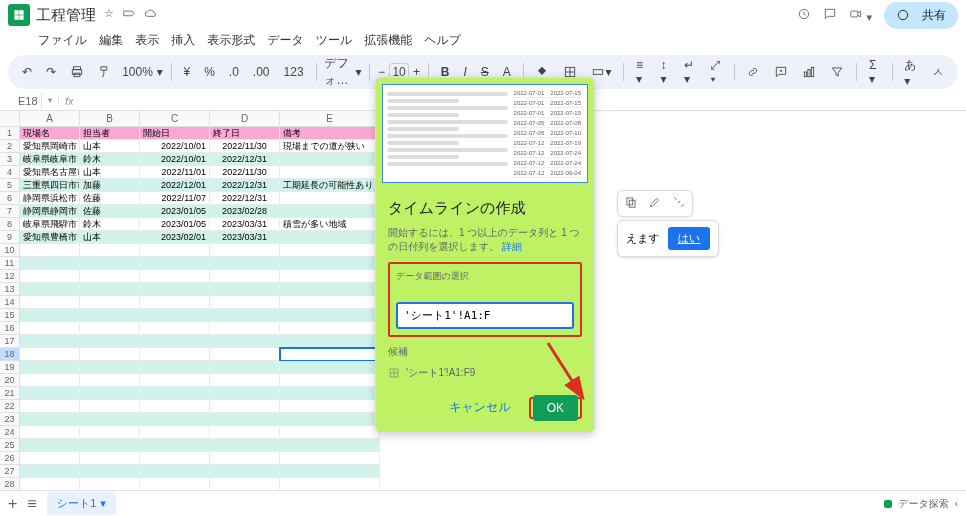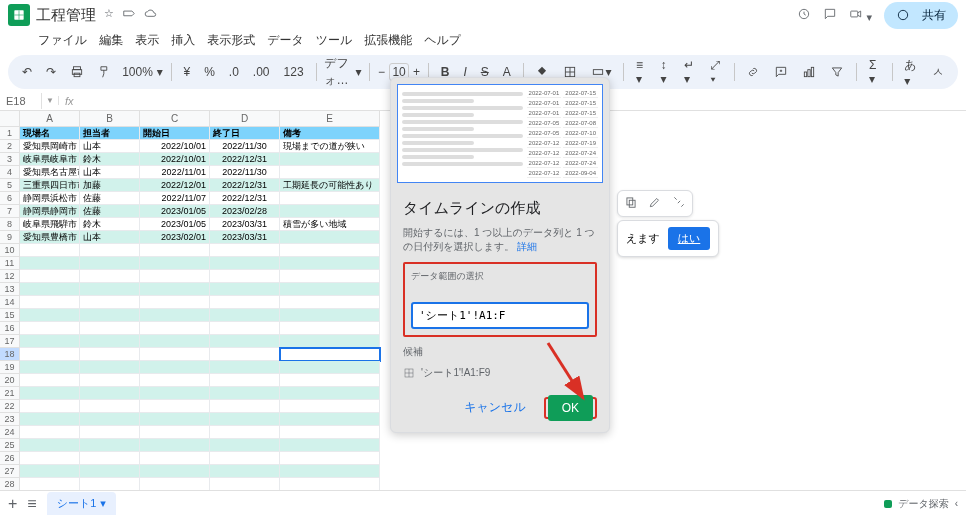--- a/index.html
+++ b/index.html
@@ -17,50 +17,50 @@
 .menu-bar { display: flex; gap: 12px; padding: 2px 38px 4px; font-size: 12px; color: #333; }
 .menu-bar span { cursor: pointer; }
 
 .toolbar { display: flex; align-items: center; gap: 6px; padding: 4px 10px; background: #edf2fa; border-radius: 20px; margin: 2px 8px; height: 34px; color: #444; font-size: 12px; }
 .toolbar .sep { width: 1px; height: 18px; background: #c7c7c7; margin: 0 2px; }
 .tb-btn { padding: 2px 4px; cursor: pointer; display: flex; align-items: center; }
 .zoom-box, .font-box, .size-box { display: flex; align-items: center; gap: 4px; }
 .size-line { width: 20px; text-align: center; border: 1px solid #ccc; border-radius: 3px; padding: 1px 2px; }
 
 .name-box-row { display: flex; align-items: center; border-bottom: 1px solid #e0e0e0; height: 20px; }
-.name-box { width: 42px; padding: 2px 6px; font-size: 11px; color: #666; border-right: 1px solid #e0e0e0; }
+.name-box { width: 42px; padding: 2px 18px; font-size: 11px; color: #666; border-right: 1px solid #e0e0e0; }
 .nb-arrow { font-size: 8px; color: #999; padding: 0 4px; border-right: 1px solid #e0e0e0; }
 .fx { font-style: italic; color: #999; padding: 0 6px; font-size: 11px; }
 
 .grid-area { display: flex; height: 395px; position: relative; }
 .col-headers-row { display: flex; height: 16px; }
 .corner { width: 20px; height: 16px; background: #f8f9fa; border-right: 1px solid #e0e0e0; border-bottom: 1px solid #e0e0e0; }
 .col-header { background: #f8f9fa; border-right: 1px solid #e0e0e0; border-bottom: 1px solid #e0e0e0; text-align: center; font-size: 10px; color: #666; height: 16px; line-height: 16px; }
 .col-A { width: 60px; } .col-B { width: 60px; } .col-C { width: 70px; } .col-D { width: 70px; } .col-E { width: 100px; }
 
 .grid-body { position: relative; }
 .row { display: flex; height: 13px; }
 .rh { width: 20px; background: #f8f9fa; border-right: 1px solid #e0e0e0; border-bottom: 1px solid #e0e0e0; text-align: center; font-size: 9px; color: #666; line-height: 13px; }
 .cell { border-right: 1px solid #e8eaed; border-bottom: 1px solid #e8eaed; font-size: 9px; padding: 0 3px; line-height: 13px; overflow: hidden; white-space: nowrap; }
-.hdr-row .cell { background: #7dd3fc; font-weight: bold; color: #000; }
+.hdr-row .cell { background: #f9a8d4; font-weight: normal; color: #000; }
 .stripe .cell { background: #d1f2eb; }
 .cell.c-A { width: 60px; } .cell.c-B { width: 60px; } .cell.c-C { width: 70px; text-align: right; } .cell.c-D { width: 70px; text-align: center; } .cell.c-E { width: 100px; }
 .hdr-row .cell.c-C, .hdr-row .cell.c-D { text-align: left; }
 
 .row.empty .cell { background: #fff; }
 .row.empty.stripe .cell { background: #d1f2eb; }
 .row.empty.selected .rh { background: #c2dbff; }
 .row.empty.selected .cell.c-E { outline: 2px solid #1a73e8; outline-offset: -1px; }
 
 .suggest-bubble { position: absolute; left: 617px; top: 220px; background: #fff; border: 1px solid #dadce0; border-radius: 6px; box-shadow: 0 1px 3px rgba(0,0,0,0.15); padding: 6px 8px; display: flex; align-items: center; gap: 8px; font-size: 11px; z-index: 5; }
 .suggest-bubble .yes { background: #1a73e8; color: #fff; padding: 4px 10px; border-radius: 3px; text-decoration: underline; }
 
 .suggest-icons { position: absolute; left: 617px; top: 190px; background: #fff; border: 1px solid #dadce0; border-radius: 6px; box-shadow: 0 1px 3px rgba(0,0,0,0.1); padding: 4px 6px; display: flex; gap: 10px; font-size: 12px; color: #5f6368; z-index: 5; }
 
-.modal { position: absolute; left: 390px; top: 77px; width: 220px; background: #e5e5e5; border: 1px solid #dadce0; border-radius: 6px; box-shadow: 0 2px 10px rgba(0,0,0,0.2); z-index: 10; }
+.modal { position: absolute; left: 375px; top: 77px; width: 220px; background: #bef264; border: 1px solid #dadce0; border-radius: 6px; box-shadow: 0 2px 10px rgba(0,0,0,0.2); z-index: 10; }
 .modal-preview { border: 1px solid #4285f4; margin: 6px; padding: 4px; background: #fff; display: flex; gap: 4px; }
 .preview-left { flex: 1; }
 .preview-left .pline { height: 4px; background: #ddd; margin: 3px 0; border-radius: 2px; }
 .preview-left .pline.short { width: 60%; }
 .preview-right { display: flex; gap: 2px; }
 .preview-col { display: flex; flex-direction: column; gap: 1px; }
 .preview-col span { font-size: 6px; color: #666; border-bottom: 1px solid #eee; padding: 1px 2px; white-space: nowrap; }
 
 .modal-body { padding: 10px 12px; }
 .modal-title { font-size: 15px; color: #202124; margin-bottom: 8px; }

